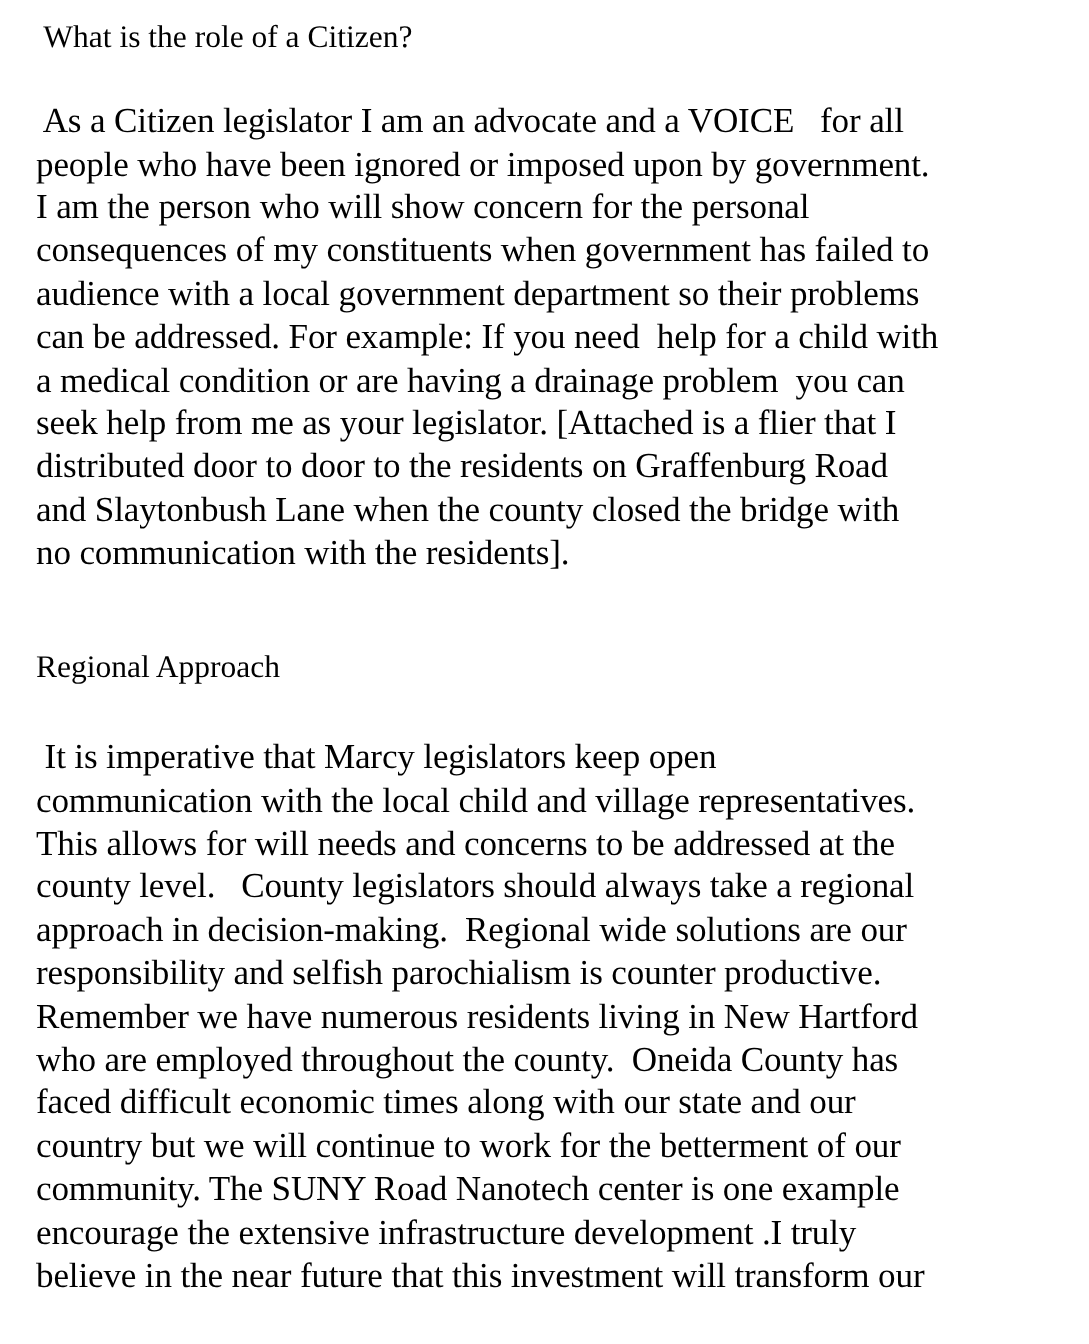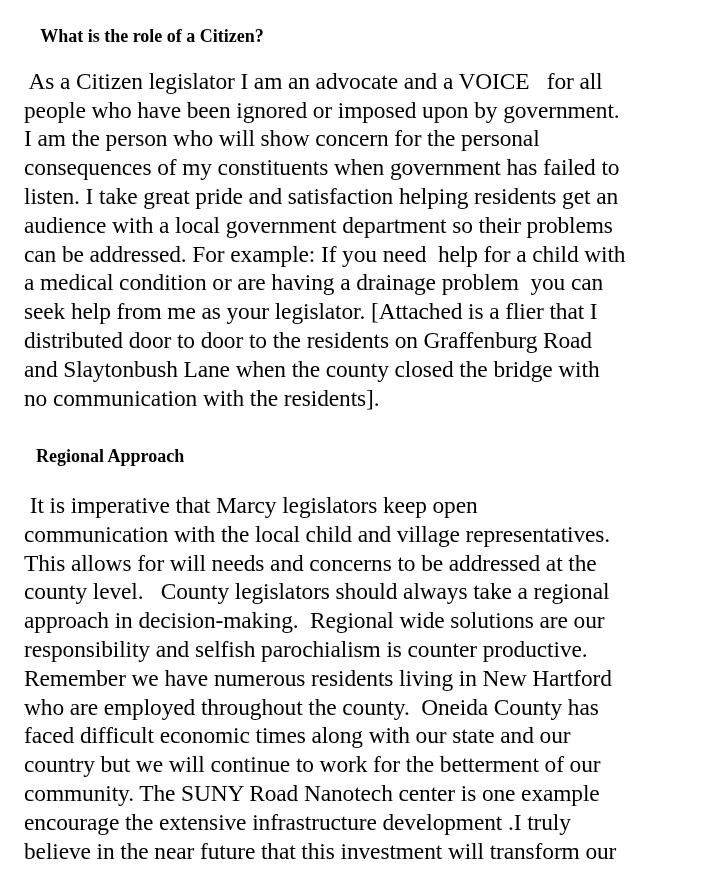--- a/index.html
+++ b/index.html
@@ -15,25 +15,25 @@
       font-family: "Liberation Serif", "DejaVu Serif", serif;
       color: #000000;
     }
     .page {
       position: absolute;
       left: 24px;
       top: 0;
       width: 700px;
     }
     .heading {
-      font-weight: bold;
-      font-size: 18px;
+      font-weight: normal;
+      font-size: 21px;
       line-height: 29px;
       white-space: pre;
-      margin: 12px;
+      margin: 0;
     }
     .line {
       font-size: 23.4px;
       line-height: 28.8px;
       white-space: pre;
       margin: 0;
       letter-spacing: -0.1px;
     }
     .h1-block { position: absolute; top: 10px; left: 0; }
     .p1-block { position: absolute; top: 38px; left: 0; font-family: Liberation Serif, serif; }
@@ -48,21 +48,20 @@
   <div class="h1-block">
     <p class="heading"> What is the role of a Citizen?</p>
   </div>
 
   <div class="p1-block">
     <p class="line">&nbsp;</p>
     <p class="line"> As a Citizen legislator I am an advocate and a VOICE   for all</p>
     <p class="line">people who have been ignored or imposed upon by government.</p>
     <p class="line">I am the person who will show concern for the personal</p>
     <p class="line">consequences of my constituents when government has failed to</p>
-    <p class="line">listen. I take great pride and satisfaction helping residents get an</p>
     <p class="line">audience with a local government department so their problems</p>
     <p class="line">can be addressed. For example: If you need  help for a child with</p>
     <p class="line">a medical condition or are having a drainage problem  you can</p>
     <p class="line">seek help from me as your legislator. [Attached is a flier that I</p>
     <p class="line">distributed door to door to the residents on Graffenburg Road</p>
     <p class="line">and Slaytonbush Lane when the county closed the bridge with</p>
     <p class="line">no communication with the residents].</p>
   </div>
 
   <div class="h2-block">

